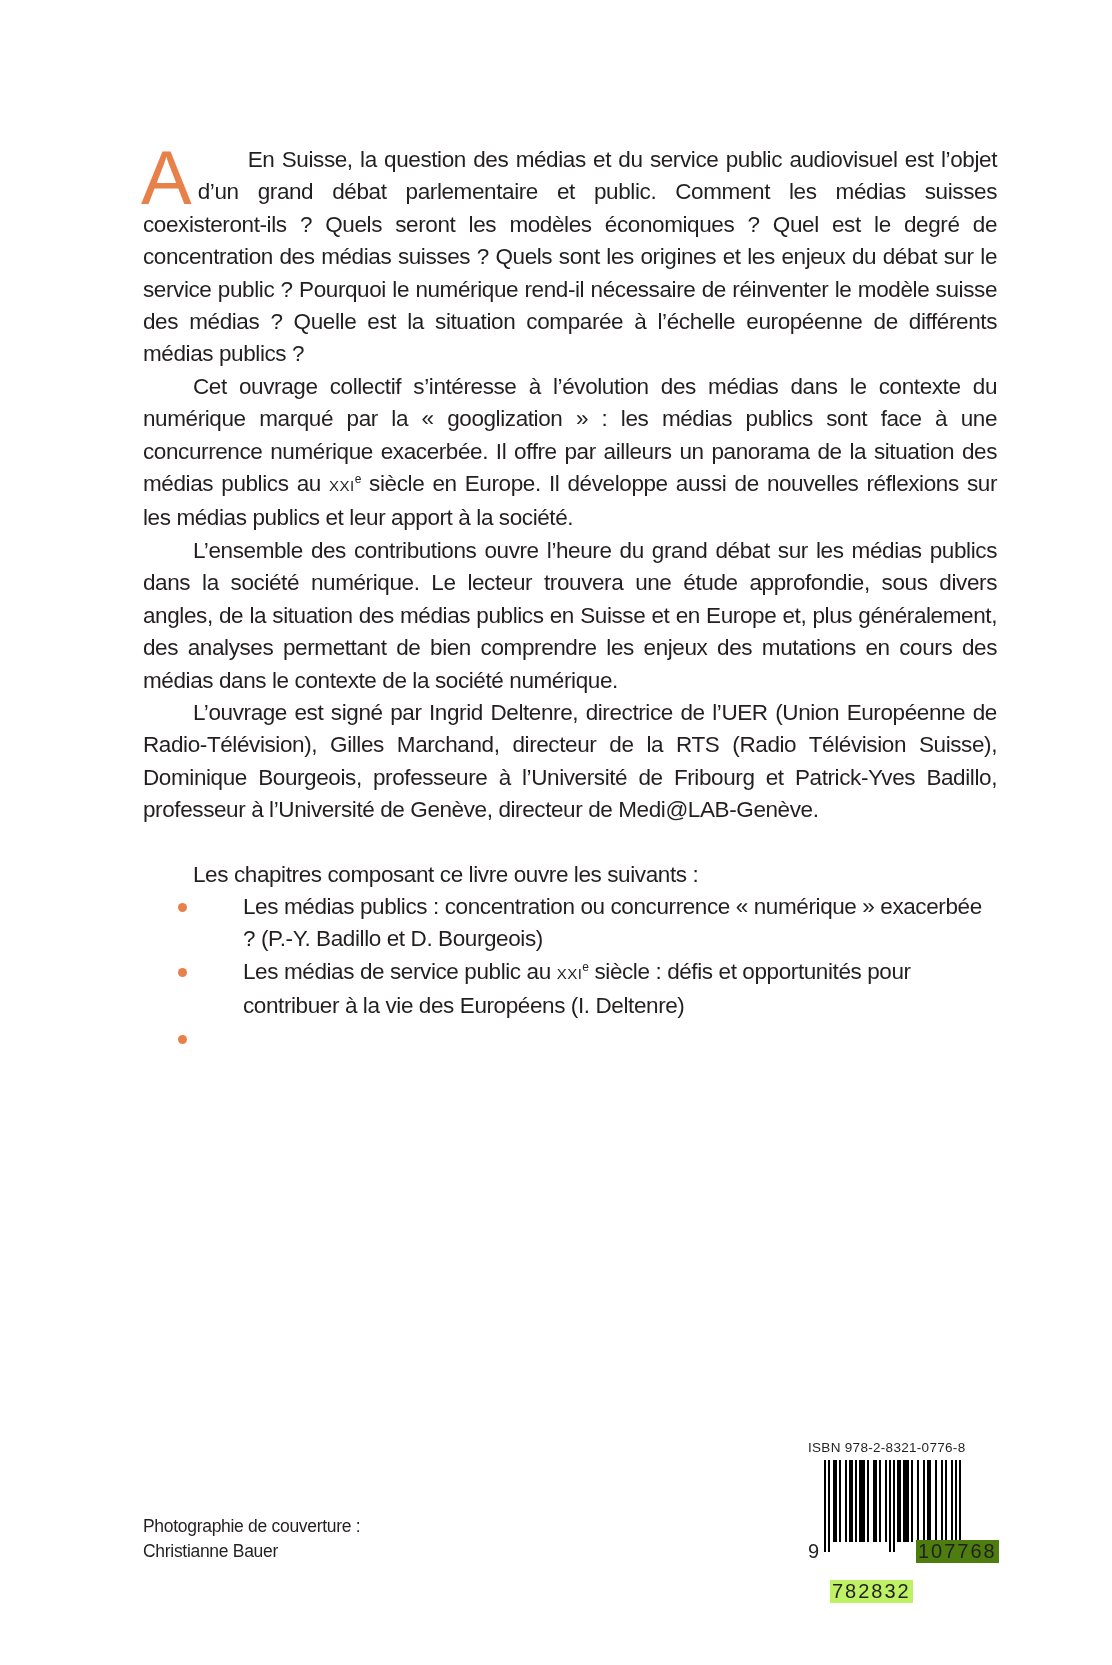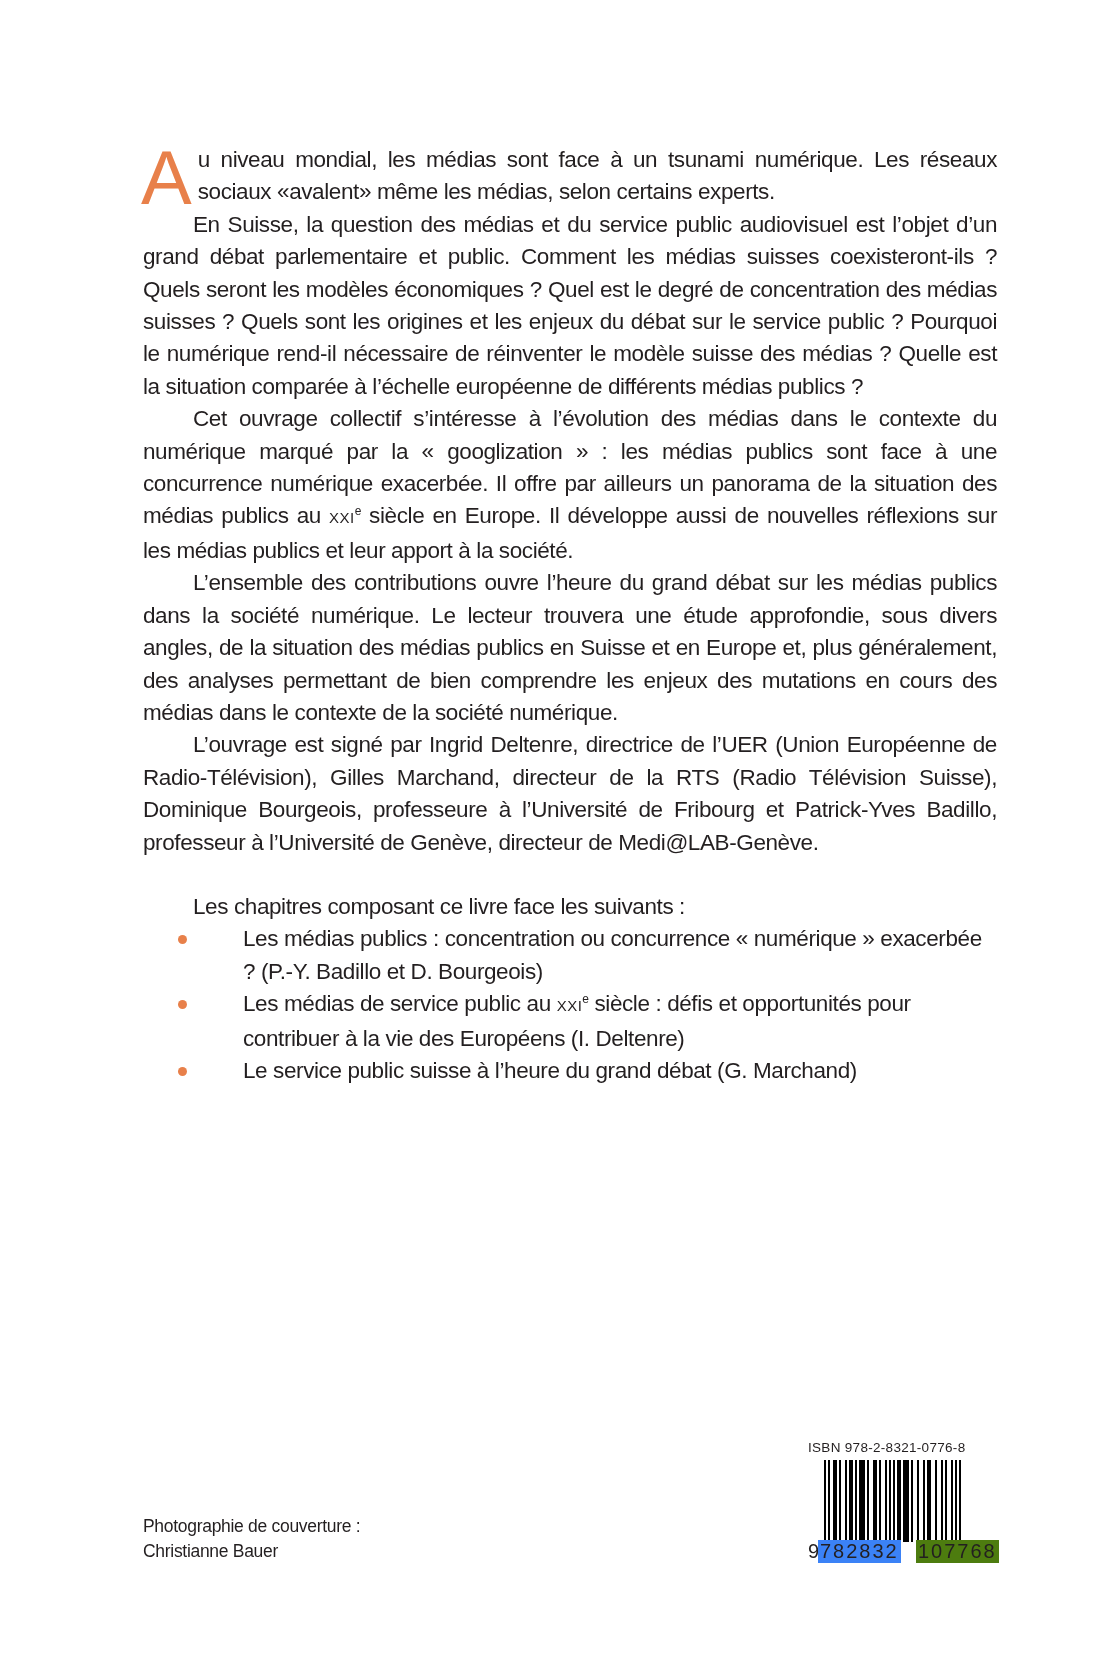--- a/index.html
+++ b/index.html
@@ -24,39 +24,39 @@
   .isbn-block { position: absolute; left: 808px; top: 1440px; width: 195px; }
   .isbn-text { font-family: "Liberation Sans", sans-serif; font-size: 13.5px; line-height: 16px;
                text-align: left; padding-right: 2px; letter-spacing: 0.3px; }
   .barcode { display: flex; align-items: flex-start; height: 94px; margin-top: 4px; margin-left: 16px; }
   .barcode span { display: block; background: #000; height: 82px; }
   .barcode span.guard { height: 92px; }
   .barcode span.gap { background: transparent; }
   .ean { position: absolute; top: 100px; left: 0; width: 195px; font-family: "Liberation Sans", sans-serif;
          font-size: 20px; letter-spacing: 2px; }
   .ean .lead { position: absolute; left: 0; }
-  .ean .g1 { position: absolute; left: 10px; background: #3b82f6; padding: 0 2px; }
+  .ean .g1 { position: absolute; left: 22px; background: #bef264; padding: 0 2px; margin-top: 40px; }
   .ean .g2 { position: absolute; left: 108px; background: #4d7c0f; padding: 0 2px; }
 </style>
 </head>
 <body>
 
 <div class="col">
-  <p class="para first"><span class="dropcap">A</span><span>u niveau mondial, les médias sont face à un tsunami numérique. Les réseaux sociaux «avalent» même les médias, selon certains experts.</span></p>
+  <p class="para first"><span class="dropcap">A</span></p>
   <p class="para">En Suisse, la question des médias et du service public audiovisuel est l’objet d’un grand débat parlementaire et public. Comment les médias suisses coexisteront-ils ? Quels seront les modèles économiques ? Quel est le degré de concentration des médias suisses ? Quels sont les origines et les enjeux du débat sur le service public ? Pourquoi le numérique rend-il nécessaire de réinventer le modèle suisse des médias ? Quelle est la situation comparée à l’échelle européenne de différents médias publics ?</p>
   <p class="para"><span>Cet ouvrage collectif s’intéresse à l’évolution des médias dans le contexte du numérique marqué par la « googlization » : les médias publics sont face à une concurrence numérique exacerbée. Il offre par ailleurs un panorama de la situation des médias publics au </span><sc>XXI</sc><sup>e</sup><span> siècle en Europe. Il développe aussi de nouvelles réflexions sur les médias publics et leur apport à la société.</span></p>
   <p class="para">L’ensemble des contributions ouvre l’heure du grand débat sur les médias publics dans la société numérique. Le lecteur trouvera une étude approfondie, sous divers angles, de la situation des médias publics en Suisse et en Europe et, plus généralement, des analyses permettant de bien comprendre les enjeux des mutations en cours des médias dans le contexte de la société numérique.</p>
   <p class="para">L’ouvrage est signé par Ingrid Deltenre, directrice de l’UER (Union Européenne de Radio-Télévision),  Gilles Marchand, directeur de la RTS (Radio Télévision Suisse), Dominique Bourgeois, professeure à l’Université de Fribourg et Patrick-Yves Badillo, professeur à l’Université de Genève, directeur de Medi@LAB-Genève.</p>
 
   <div class="chapters">
-    <p class="intro">Les chapitres composant ce livre face les suivants :</p>
+    <p class="intro">Les chapitres composant ce livre ouvre les suivants :</p>
     <ul>
       <li><span class="bullet"></span><span>Les médias publics : concentration ou concurrence « numérique » exacerbée ? (P.-Y. Badillo et D. Bourgeois)</span></li>
       <li><span class="bullet"></span><span>Les médias de service public au </span><sc>XXI</sc><sup>e</sup><span> siècle : défis et opportunités pour contribuer à la vie des Européens (I. Deltenre)</span></li>
-      <li><span class="bullet"></span><span>Le service public suisse à l’heure du grand débat (G. Marchand)</span></li>
+      <li><span class="bullet"></span></li>
     </ul>
   </div>
 </div>
 
 <div class="credit">
   <div>Photographie de couverture :</div>
   <div>Christianne Bauer</div>
 </div>
 
 <div class="isbn-block">

